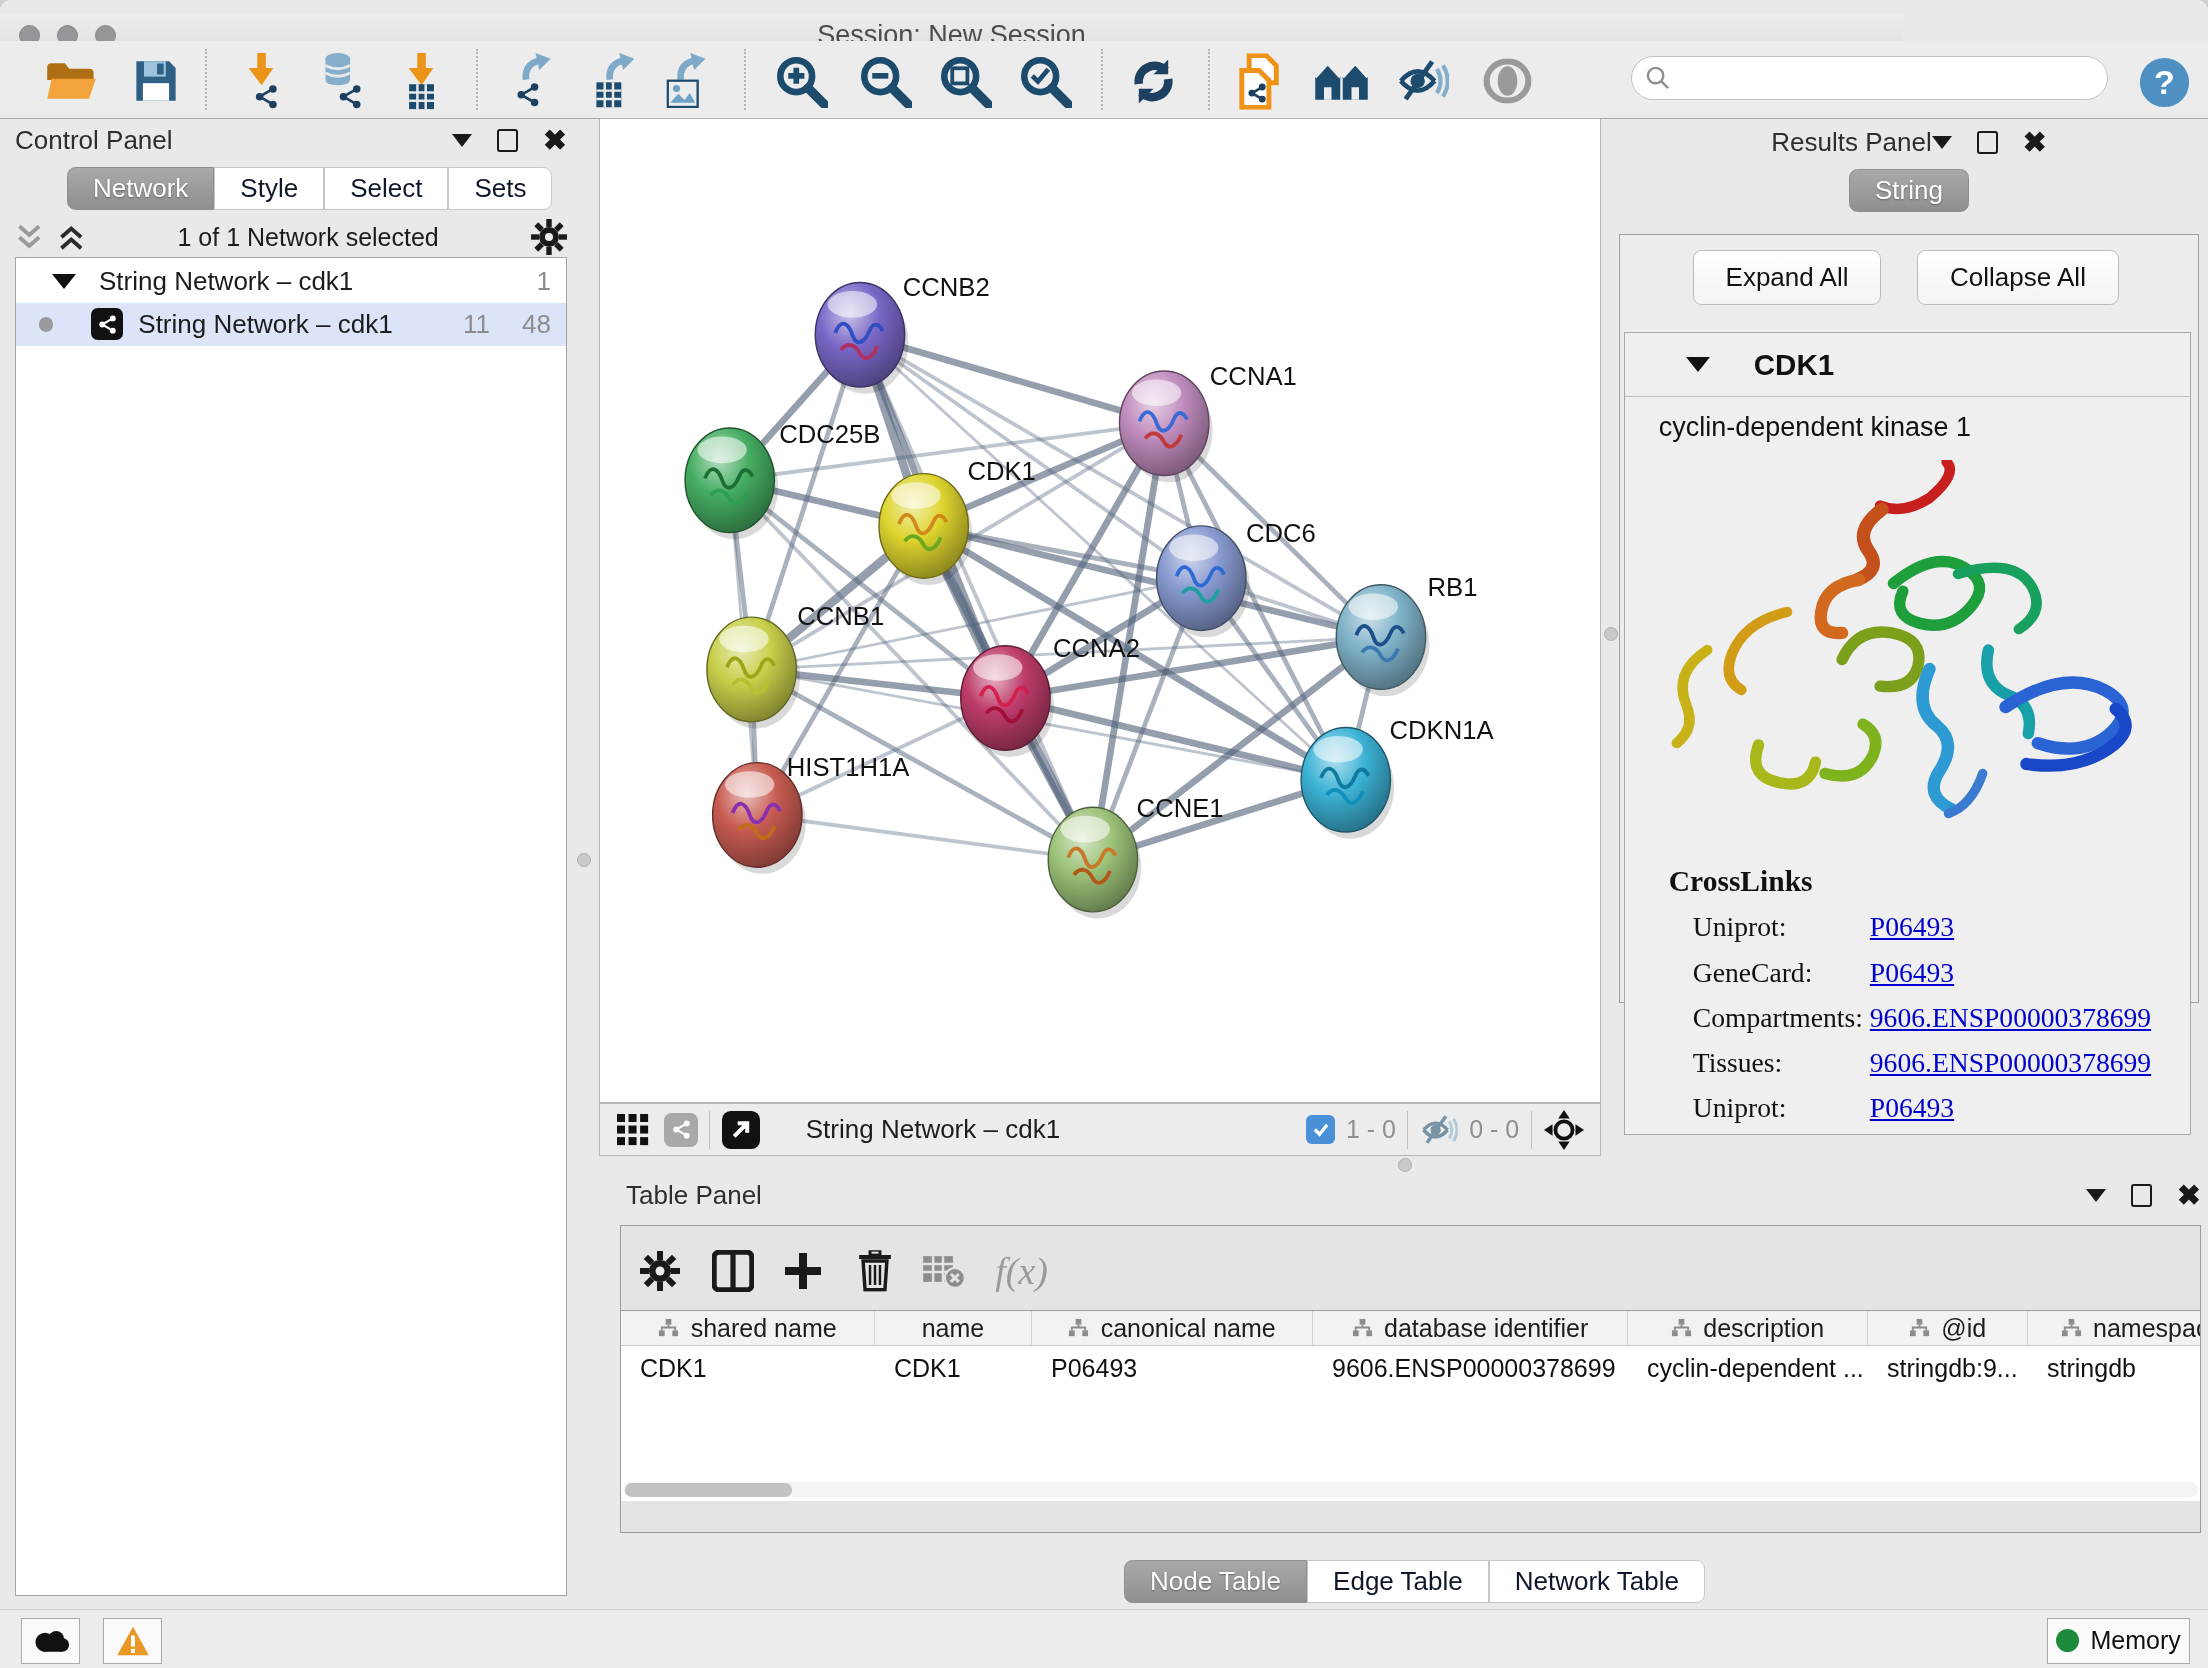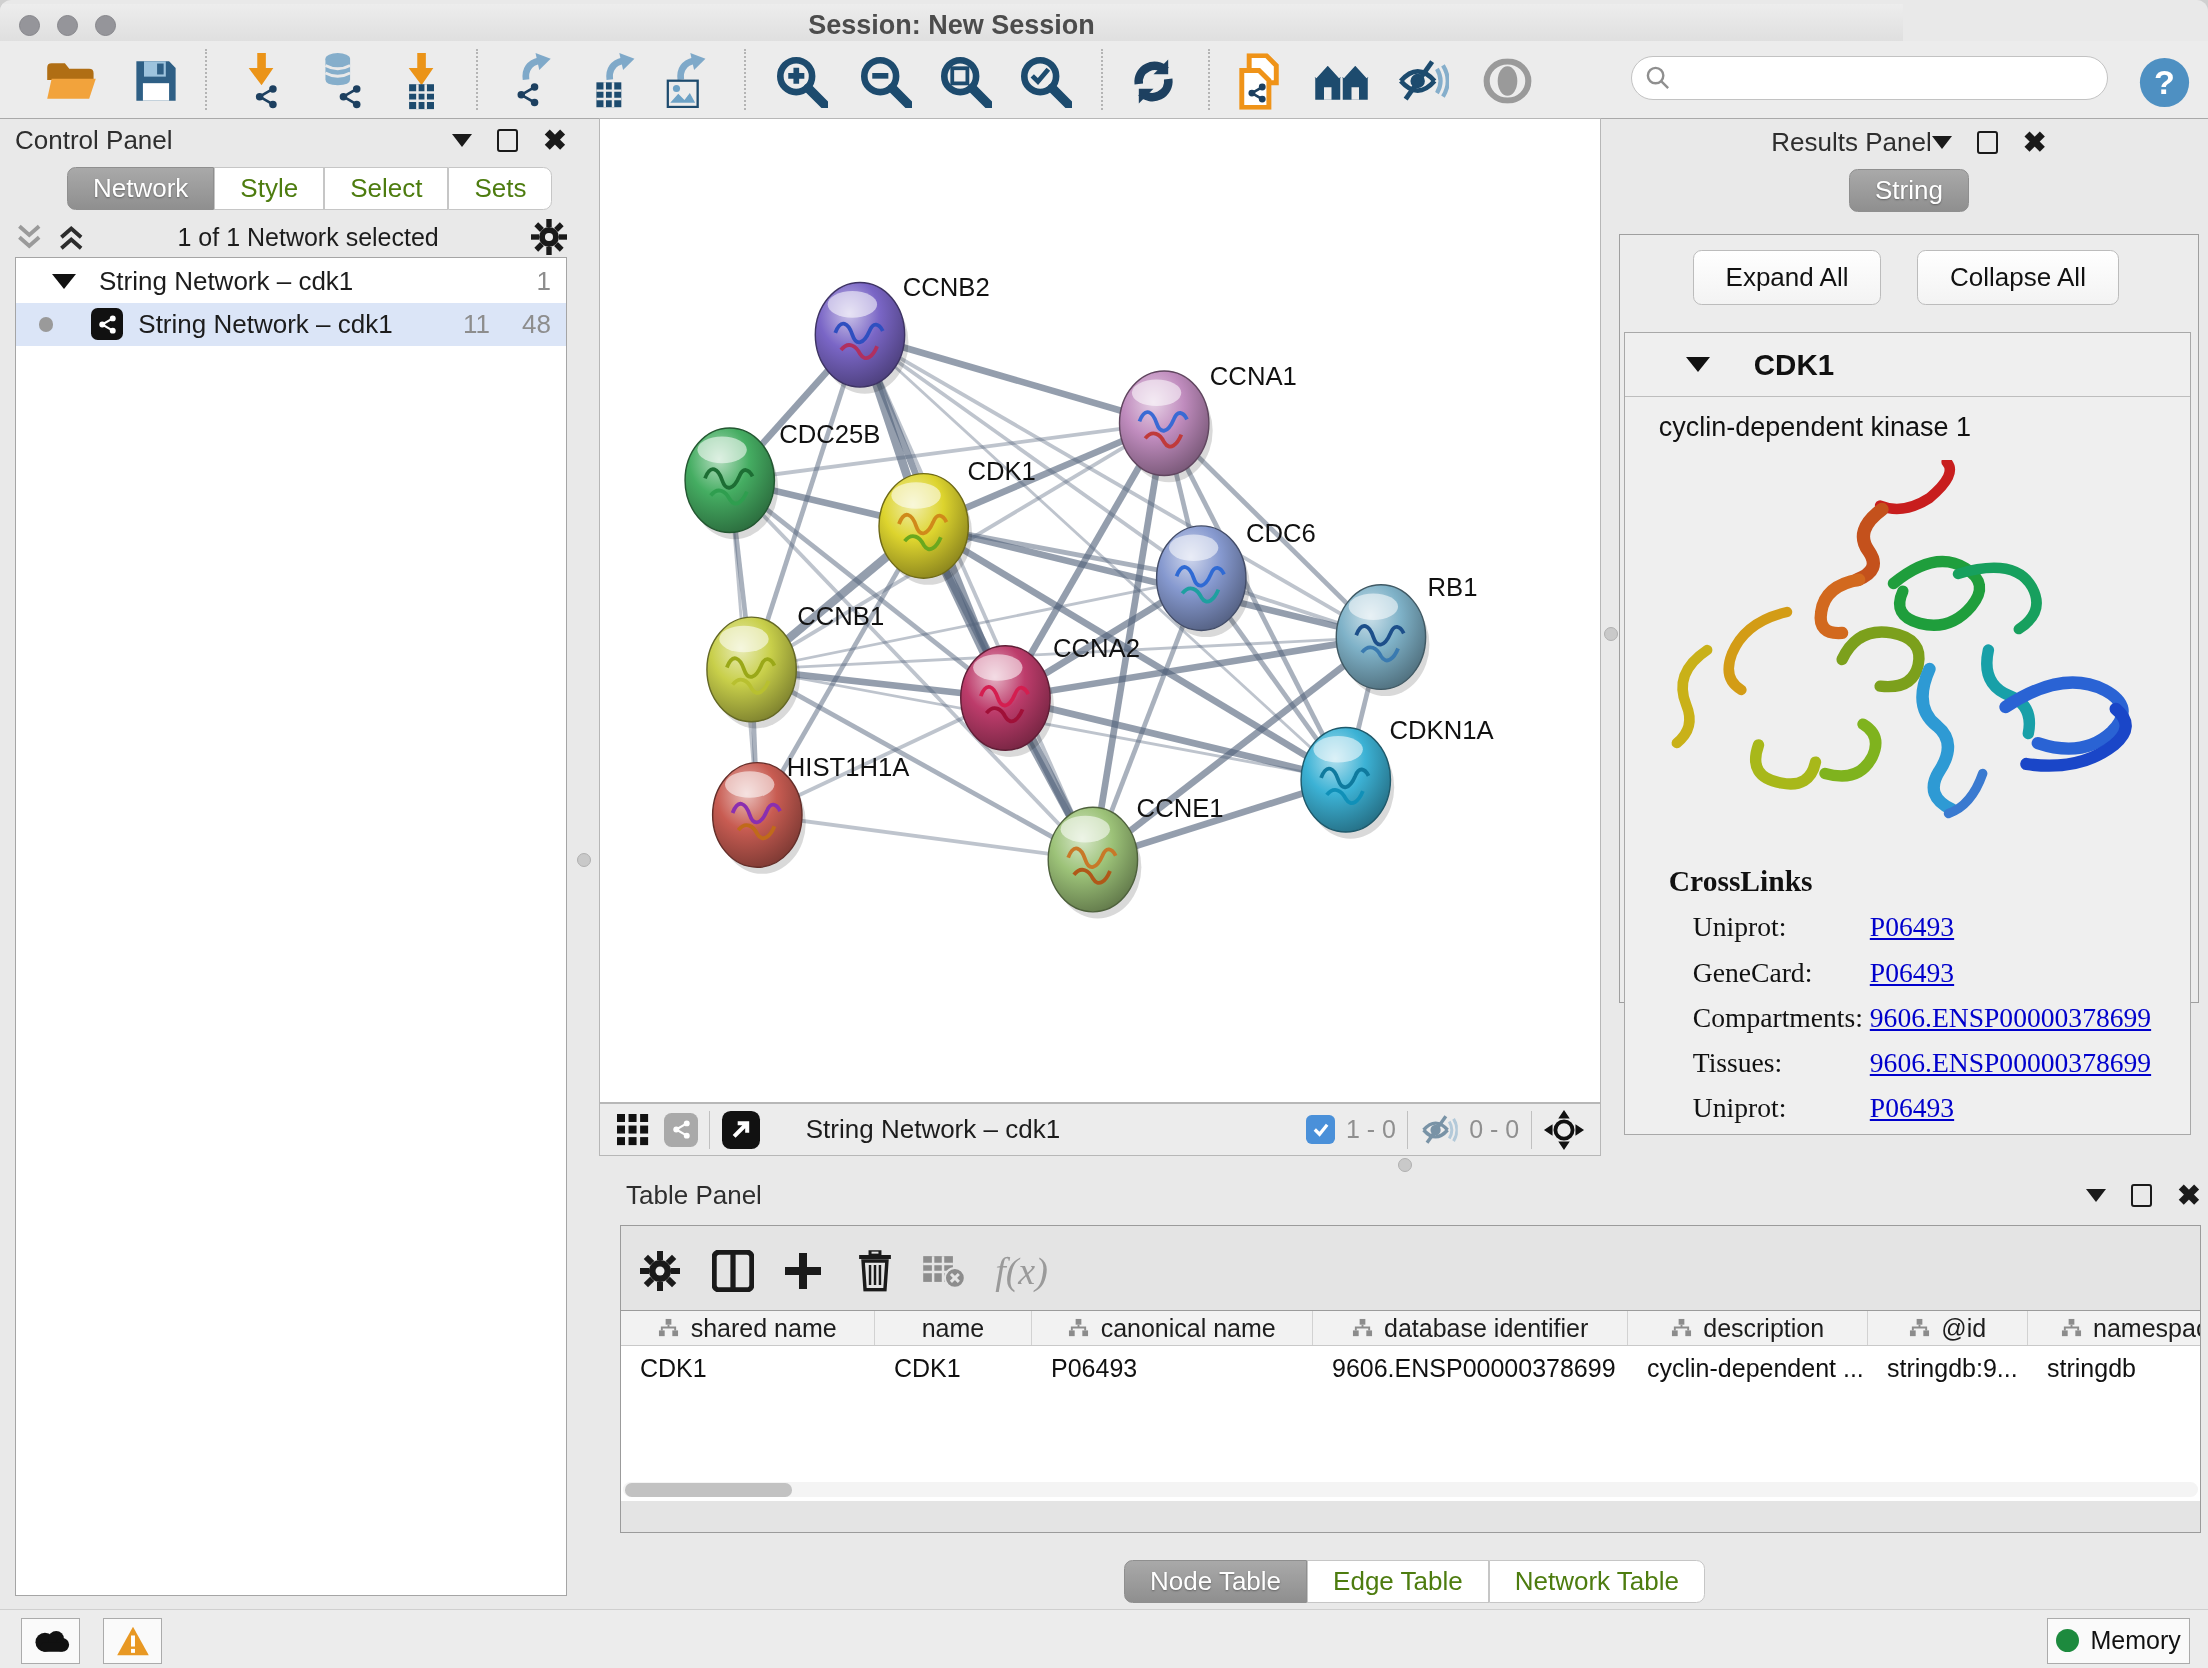--- a/index.html
+++ b/index.html
@@ -1,38 +1,38 @@
 <!DOCTYPE html>
 <html style="font-size:15px"><head>
 <meta charset="utf-8">
 <style>
   html,body{margin:0;padding:0;background:#d0d0d0;font-family:"Liberation Sans",sans-serif;}
   #window{position:relative;width:2208px;height:1668px;background:#e9e9e9;overflow:hidden;
           border-radius:11.4px 11.4px 0 0;}
   .abs{position:absolute;}
   
-  #titlebar{left:0;top:4px;width:1903px;height:40px;background:linear-gradient(#ededed,#dedede);
-            border-bottom:1px solid #bfbfbf;font-weight:bold;}
+  #titlebar{left:0;top:14px;width:1903px;height:40px;background:linear-gradient(#ededed,#dedede);
+            border-bottom:1px solid #bfbfbf;}
   .tl-dot{position:absolute;top:10.5px;width:19px;height:19px;border-radius:50%;
           background:#95959a;border:1px solid #86868b;}
   #win-title{position:absolute;left:0;right:0;top:5.7px;text-align:center;font-size:27px;color:#4c4c4c;}
   
   #toolbar{left:0;top:41px;width:2208px;height:77px;background:#ececec;border-bottom:1px solid #a9a9a9;}
   .tbi{position:absolute;top:9.5px;width:61px;height:61px;display:flex;align-items:center;justify-content:center;}
   .tbsep{position:absolute;top:7.6px;width:0;height:61px;border-left:2.9px dotted #b4b4b4;}
   #tb-search{position:absolute;left:1631px;top:15px;width:477px;height:44px;background:#fff;
              border:1px solid #c2c2c2;border-radius:23px;display:flex;align-items:center;padding-left:13.3px;box-sizing:border-box;}
   
   .panel-title{font-size:26px;color:#2e2e2e;}
   .winbtns{display:flex;align-items:center;gap:25px;}
   .wb-tri{width:0;height:0;border-left:10.5px solid transparent;border-right:10.5px solid transparent;border-top:13.3px solid #1a1a1a;}
   .wb-sq{width:17px;height:19px;border:2.9px solid #1a1a1a;border-radius:2.9px;}
   .wb-x{font-size:28.5px;font-weight:bold;color:#1a1a1a;line-height:19px;}
   .tabbar{display:flex;}
-  .tab{font-size:26px;color:#4d7c0f;background:#fff;border:1px solid #c6c6c6;padding:4.8px 25px;
+  .tab{font-size:26px;color:#0f172a;background:#fff;border:1px solid #c6c6c6;padding:4.8px 25px;
        display:flex;align-items:center;justify-content:center;}
   .tab:first-child{border-radius:8.6px 0 0 8.6px;}
   .tab:last-child{border-radius:0 8.6px 8.6px 0;}
   .tab.active{background:linear-gradient(#a9a9a9,#8f8f8f);color:#fff;text-shadow:0 1px 1.9px rgba(0,0,0,.35);border-color:#8f8f8f;}
   .gbox{border:1px solid #9f9f9f;background:#ececec;}
   
   #cp-selbar{left:15px;top:217px;width:552px;height:40px;display:flex;align-items:center;}
   #cp-tree{left:15px;top:257px;width:552px;height:1339px;background:#fff;border:1px solid #a5a5a5;box-sizing:border-box;}
   .tree-row{height:43px;display:flex;align-items:center;font-size:26px;color:#1c1c1c;}
   .tree-row.sel{background:#dbe5f7;}

